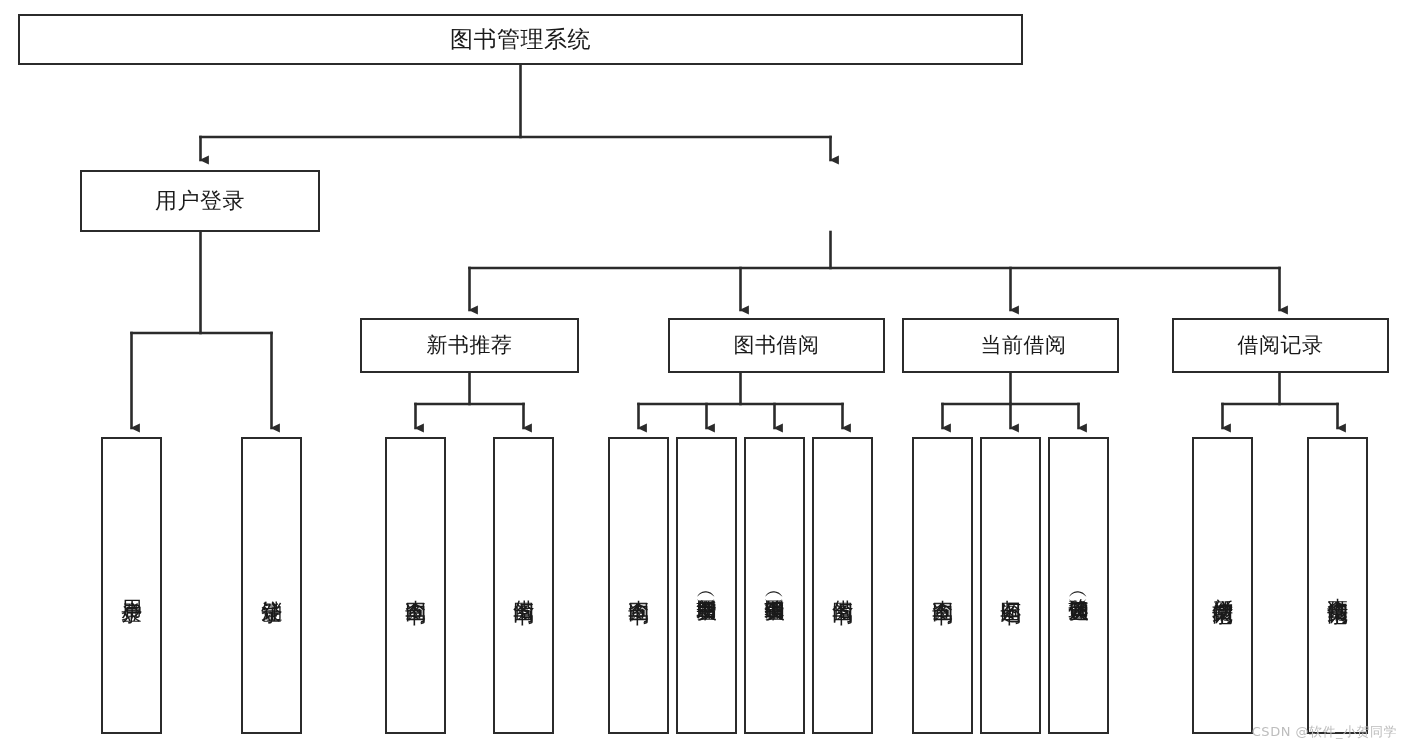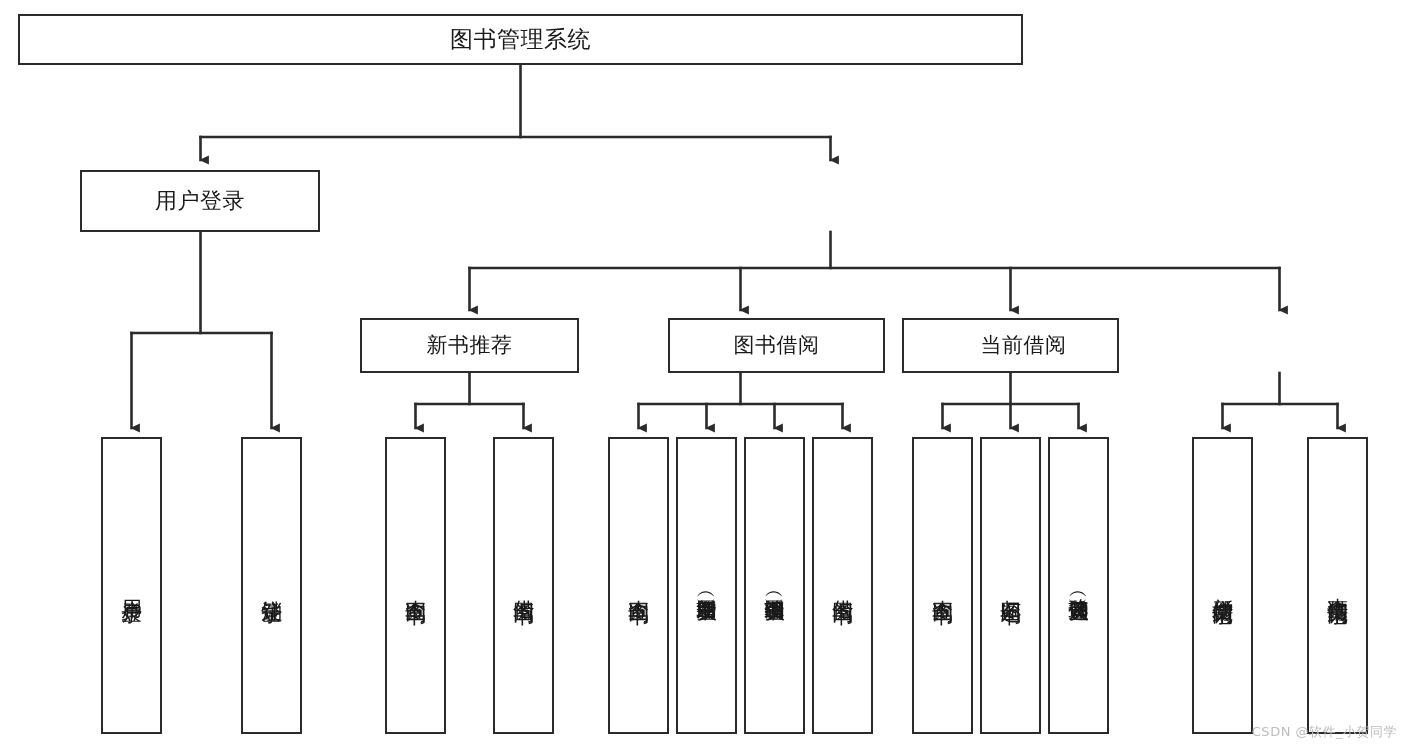--- a/index.html
+++ b/index.html
@@ -147,20 +147,23 @@
 
   <div class="node level3" style="left:360px; top:318px; width:219px; height:55px;">
     <span class="label-h">新书推荐</span>
   </div>
   <div class="node level3" style="left:632px; top:318px; width:217px; height:55px;margin-left:36px;">
     <span class="label-h">图书借阅</span>
   </div>
   <div class="node level3" style="left:902px; top:318px; width:217px; height:55px;padding-left:26px;">
     <span class="label-h">当前借阅</span>
   </div>
+  <div class="node level3" style="left:1172px; top:318px; width:217px; height:55px;">
+    <span class="label-h">借阅记录</span>
+  </div>
 
   <div class="node leaf" style="left:101px; top:437px; width:61px; height:297px;">
     <span class="label-v">用户登录</span>
   </div>
   <div class="node leaf" style="left:241px; top:437px; width:61px; height:297px;">
     <span class="label-v">注销登录</span>
   </div>
 
   <div class="node leaf" style="left:385px; top:437px; width:61px; height:297px;">
     <span class="label-v">查询图书</span>

